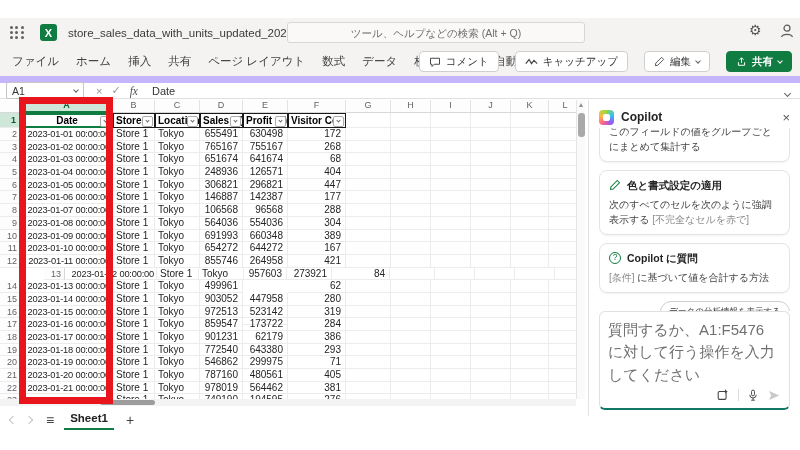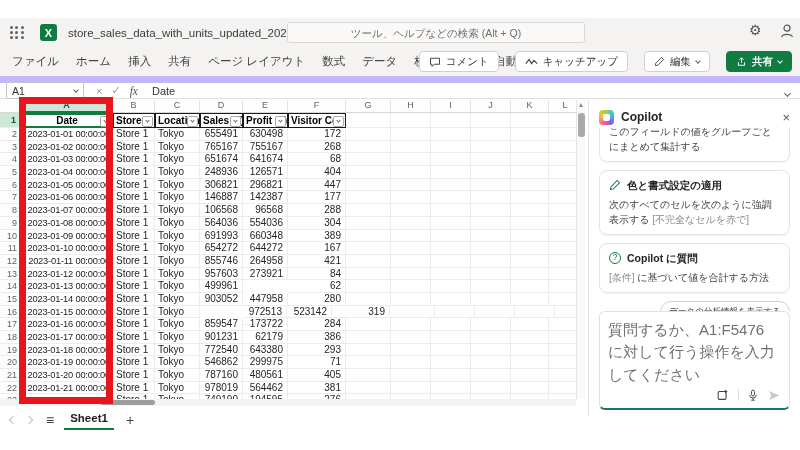--- a/index.html
+++ b/index.html
@@ -404,21 +404,21 @@
       <div class="cell d-num" style="width: 43px; line-height: 12.7px;">855746</div>
       <div class="cell d-num" style="width: 45px; line-height: 12.7px;">264958</div>
       <div class="cell d-num" style="width: 58px; line-height: 12.7px;">421</div>
       <div class="cell" style="width: 45px;"></div>
       <div class="cell" style="width: 40px;"></div>
       <div class="cell" style="width: 40px;"></div>
       <div class="cell" style="width: 40px;"></div>
       <div class="cell" style="width: 38px;"></div>
       <div class="cell" style="width: 33px;"></div>
     </div>
-    <div class="g-row" style="height: 12.7px;">
+    <div class="g-row" style="height: 12.7px; margin-left: 44px;">
       <div class="cell rownum" style="width: 21px; line-height: 12.7px;">13</div>
       <div class="cell d-date" style="width: 92px; line-height: 12.7px;">2023-01-12 00:00:00</div>
       <div class="cell d-left" style="width: 42px; line-height: 12.7px;">Store 1</div>
       <div class="cell d-left" style="width: 45px; line-height: 12.7px;">Tokyo</div>
       <div class="cell d-num" style="width: 43px; line-height: 12.7px;">957603</div>
       <div class="cell d-num" style="width: 45px; line-height: 12.7px;">273921</div>
       <div class="cell d-num" style="width: 58px; line-height: 12.7px;">84</div>
       <div class="cell" style="width: 45px;"></div>
       <div class="cell" style="width: 40px;"></div>
       <div class="cell" style="width: 40px;"></div>
@@ -454,21 +454,21 @@
       <div class="cell" style="width: 40px;"></div>
       <div class="cell" style="width: 40px;"></div>
       <div class="cell" style="width: 38px;"></div>
       <div class="cell" style="width: 33px;"></div>
     </div>
     <div class="g-row" style="height: 12.7px;">
       <div class="cell rownum" style="width: 21px; line-height: 12.7px;">16</div>
       <div class="cell d-date" style="width: 92px; line-height: 12.7px;">2023-01-15 00:00:00</div>
       <div class="cell d-left" style="width: 42px; line-height: 12.7px;">Store 1</div>
       <div class="cell d-left" style="width: 45px; line-height: 12.7px;">Tokyo</div>
-      <div class="cell d-num" style="width: 43px; line-height: 12.7px; margin-left: 44px;">972513</div>
+      <div class="cell d-num" style="width: 43px; line-height: 12.7px;">972513</div>
       <div class="cell d-num" style="width: 45px; line-height: 12.7px;">523142</div>
       <div class="cell d-num" style="width: 58px; line-height: 12.7px;">319</div>
       <div class="cell" style="width: 45px;"></div>
       <div class="cell" style="width: 40px;"></div>
       <div class="cell" style="width: 40px;"></div>
       <div class="cell" style="width: 40px;"></div>
       <div class="cell" style="width: 38px;"></div>
       <div class="cell" style="width: 33px;"></div>
     </div>
     <div class="g-row" style="height: 12.7px;">

